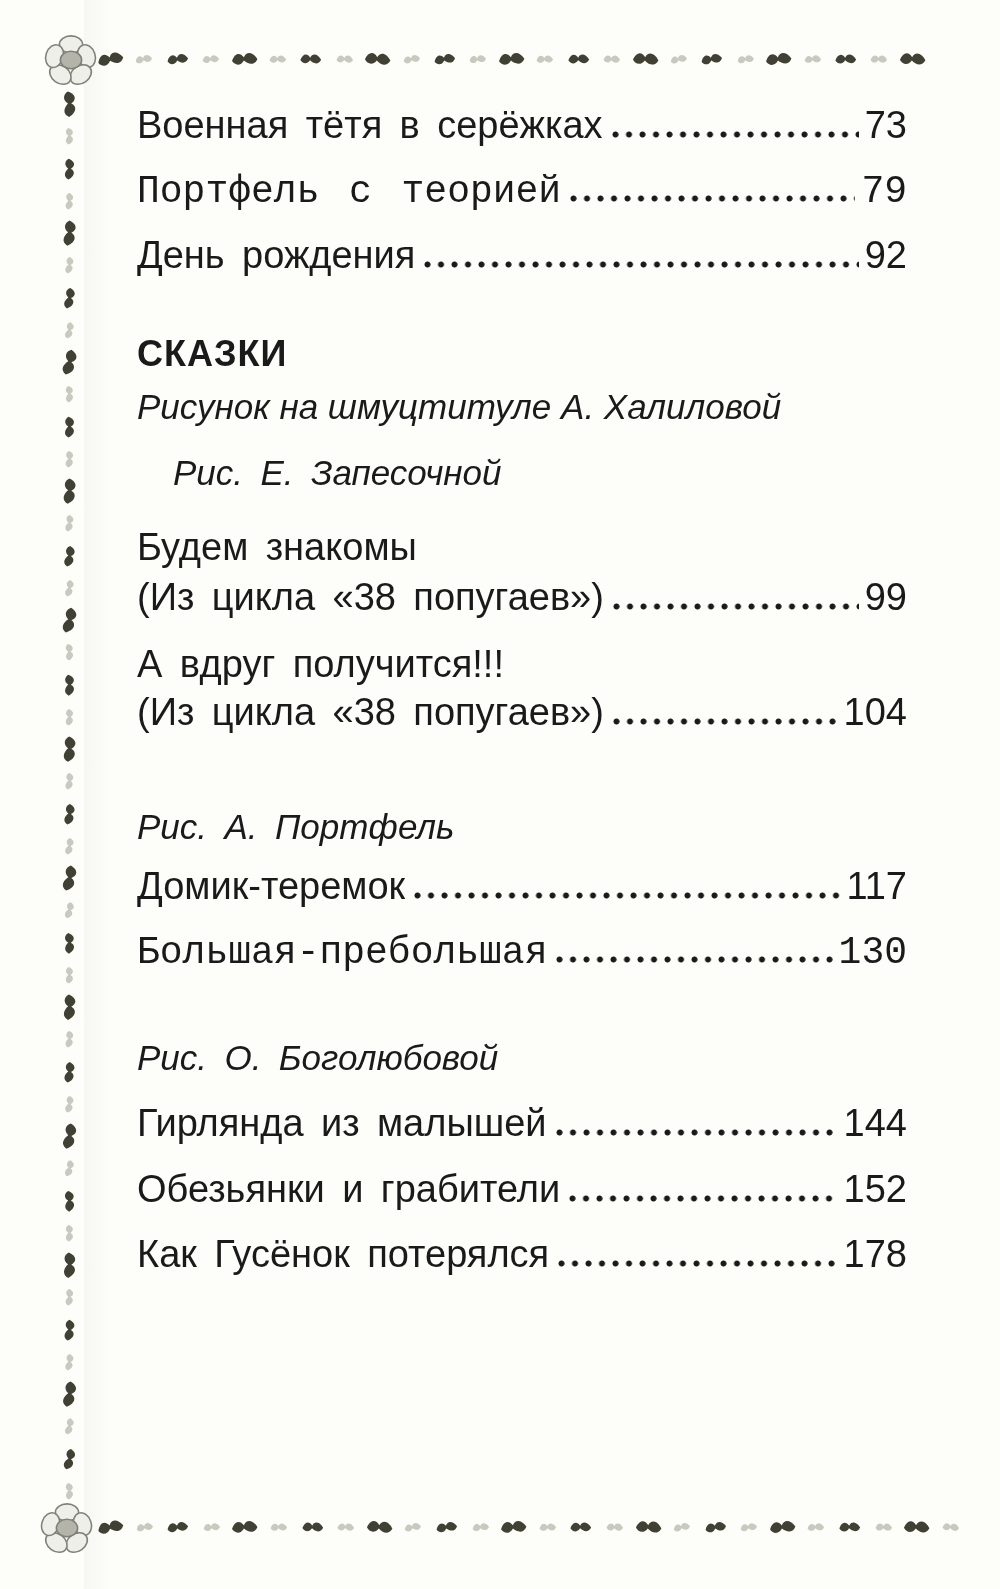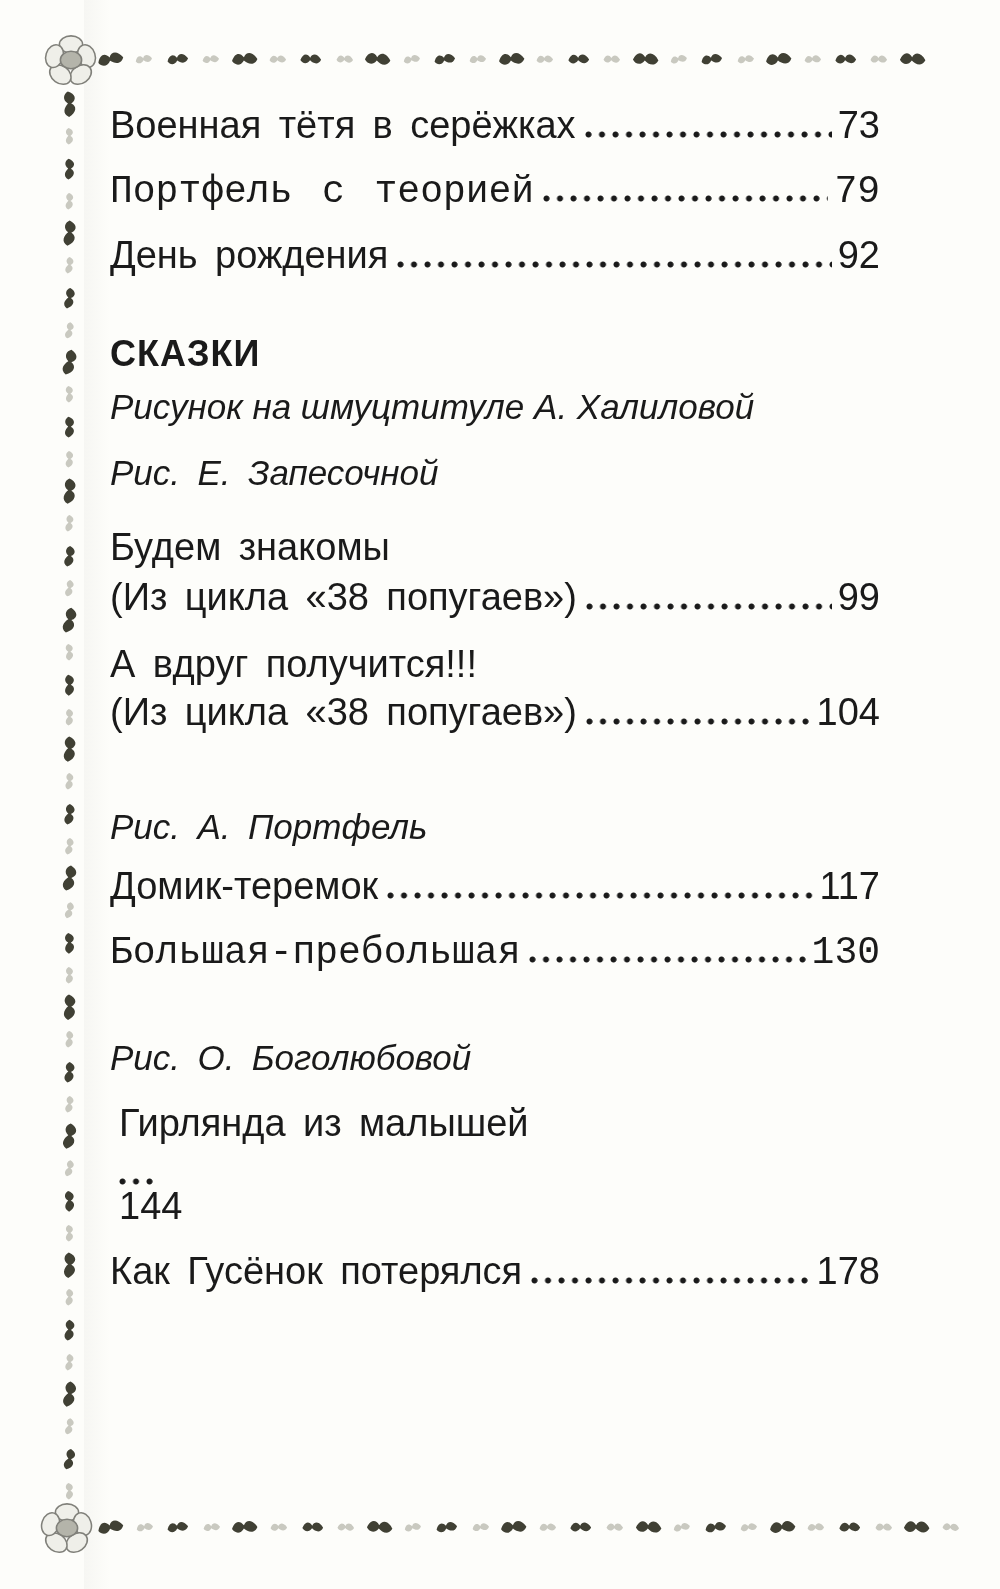--- a/index.html
+++ b/index.html
@@ -23,39 +23,39 @@
     flex-direction:column;justify-content:space-between;align-items:center;}
   .leaf{display:block;flex:0 0 auto;}
 
   .flower{position:absolute;}
   #flower-top{left:42px;top:32px;}
   #flower-bottom{left:38px;top:1500px;}
   .flower ellipse{fill:var(--petal-fill,#efefe9);stroke:var(--petal-stroke,#80807a);stroke-width:1.6;}
   .flower .center{fill:var(--flower-center,#b4b4aa);}
 
   
-  .content{position:absolute;left:110px;top:0;width:770px;}
+  .content{position:absolute;left:137px;top:0;width:770px;}
   .row{display:flex;align-items:baseline;font-size:38px;line-height:1.15;
     word-spacing:0.18em;white-space:nowrap;}
   .row .title{flex:0 1 auto;}
   .leader{flex:1 1 40px;min-width:40px;height:7px;margin:0 6px 0 9px;
     background-image:radial-gradient(circle at 3.5px 3.5px,var(--ink,#1a1a1a) 2.6px,transparent 3.4px);
     background-size:13.5px 7px;background-repeat:repeat-x;background-position:left bottom;}
   .pagenum{flex:0 0 auto;text-align:left;}
   .heading{display:block;font-weight:bold;font-size:36px;
     line-height:1.15;letter-spacing:1px;}
   .credit{display:block;text-align:left;font-style:italic;font-size:35px;line-height:1.15;}
   .artist{display:block;font-style:italic;font-size:35px;line-height:1.15;word-spacing:0.22em;}
 
   
   .m104{margin-top:104px;} .m22{margin-top:22px;font-family:Liberation Mono, monospace;} .m21{margin-top:21px;}
-  .m55{margin-top:55px;}  .m13{margin-top:13px;} .m25{margin-top:25px;}
+  .m55{margin-top:55px;}  .m13{margin-top:13px;} .m25{margin-top:25px;margin-left:36px;}
   .m33{margin-top:33px;}  .m6{margin-top:6px;}   .m24{margin-top:24px;}
   .m4{margin-top:4px;}    .m72{margin-top:72px;} .m18{margin-top:18px;}
-  .m64{margin-top:64px;}  .m23{margin-top:23px;flex-direction:column;}
+  .m64{margin-top:64px;}  .m23{margin-top:23px;}
 </style>
 </head>
 <body style="background: rgb(253, 253, 250);">
 
 <div class="scan-shade"></div>
 
 <div class="garland" id="top-border">
     <svg class="leaf" width="26" height="17" viewBox="0 0 26 17" style="transform:rotate(-8deg) scale(1.08)">
       <path fill="#404034" d="M1 10 C3 3 8 1 12 6.5 C14 1 20 1 24.5 8 C21.5 15 15.5 12.5 12 9.5 C9 15 3.5 14 1 10 Z"></path>
     </svg>
@@ -418,19 +418,24 @@
     <span class="pagenum">130</span>
   </div>
 
   <span class="artist m64">Рис. О. Боголюбовой</span>
 
   <div class="row m23">
     <span class="title">Гирлянда из малышей</span>
     <span class="leader"></span>
     <span class="pagenum">144</span>
   </div>
+  <div class="row m23">
+    <span class="title">Обезьянки и грабители</span>
+    <span class="leader"></span>
+    <span class="pagenum">152</span>
+  </div>
   <div class="row m21">
     <span class="title">Как Гусёнок потерялся</span>
     <span class="leader"></span>
     <span class="pagenum">178</span>
   </div>
 
 </div>
 
 </body></html>

